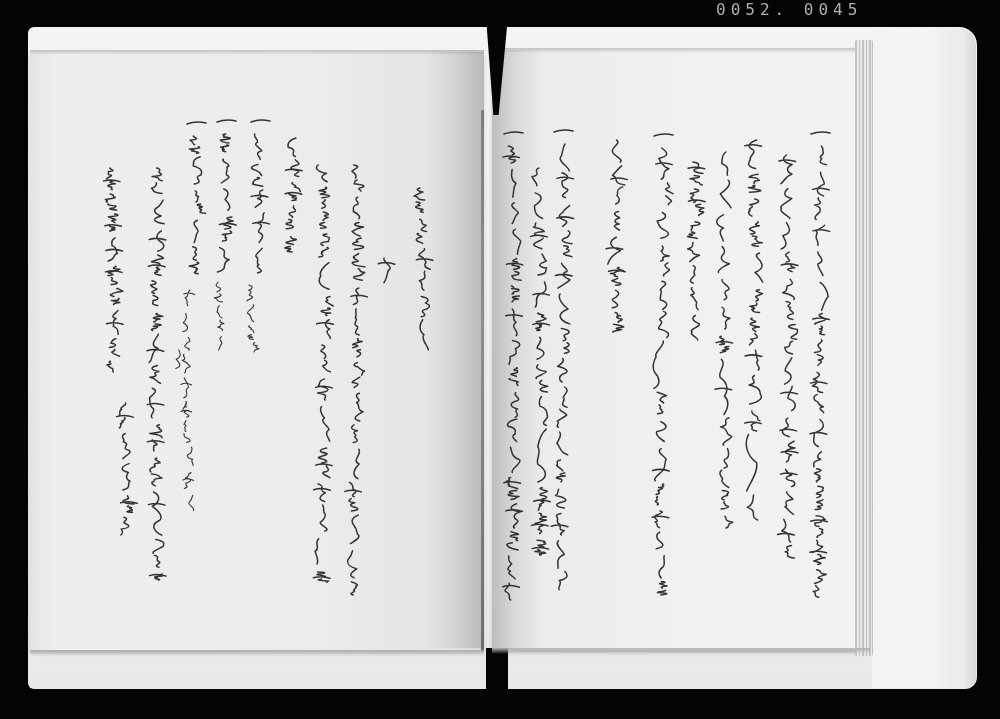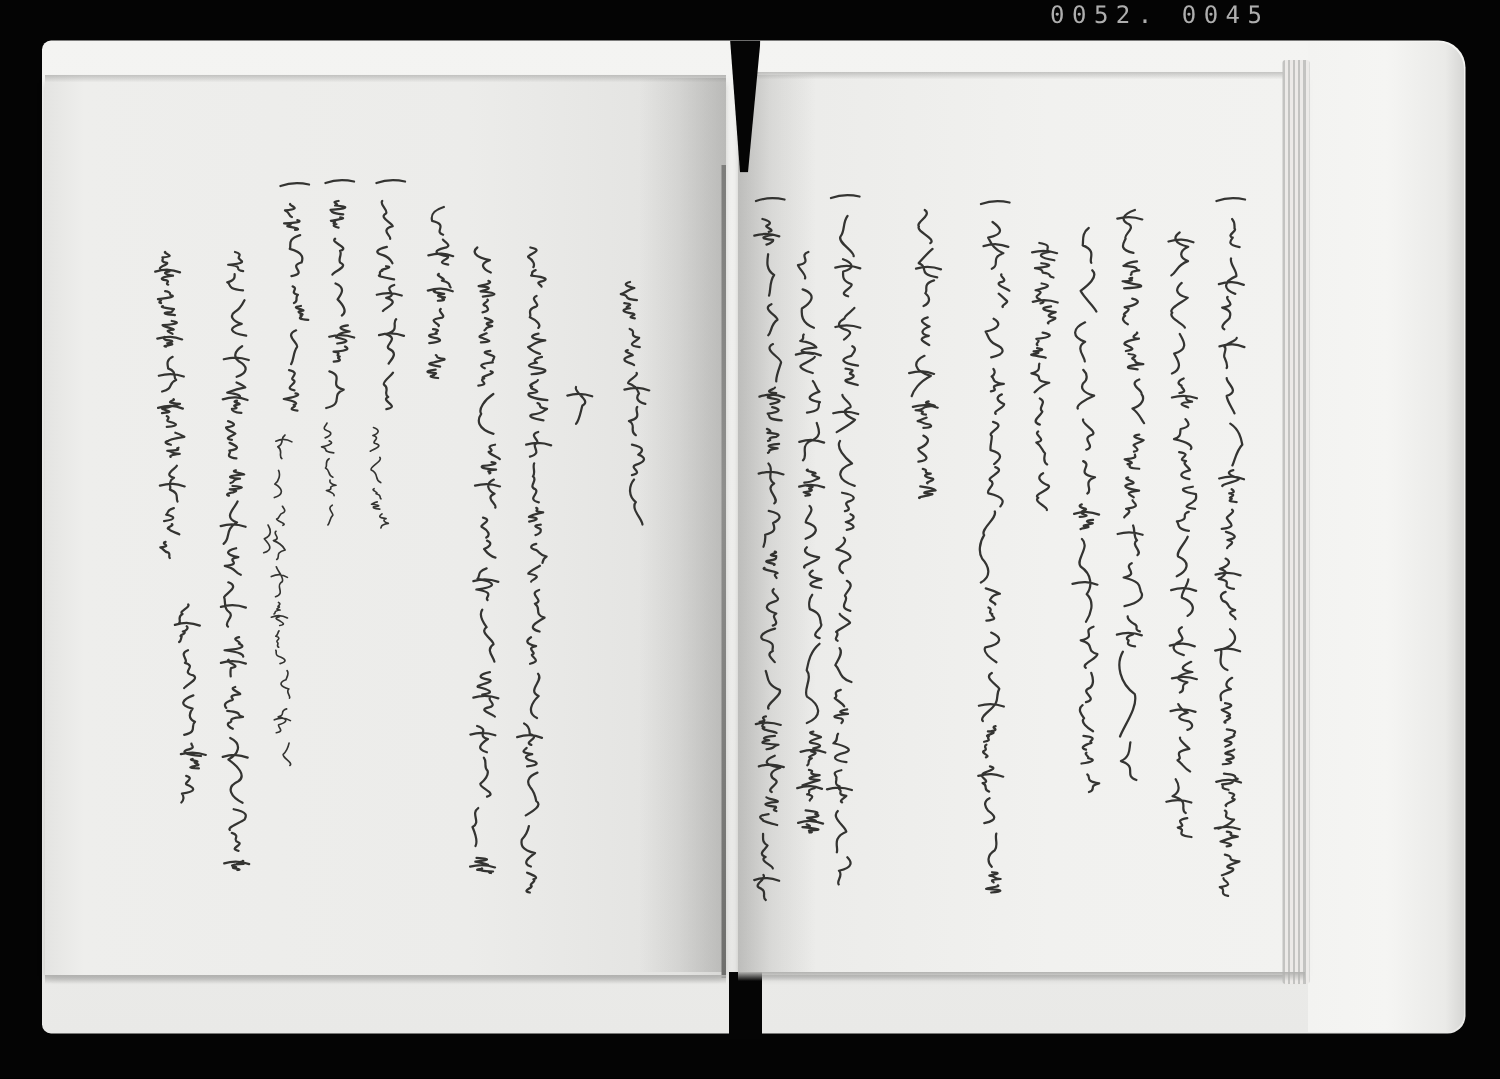--- a/index.html
+++ b/index.html
@@ -1,18 +1,18 @@
 <!DOCTYPE html>
 <html><head>
 <meta charset="utf-8">
 <style>
   html,body{margin:0;padding:0;background:#000;}
   .photo{position:relative;width:1000px;height:719px;background:#040404;overflow:hidden;
          font-family:"DejaVu Sans",sans-serif;}
-  .counter{position:absolute;left:700px;top:0px;width:200px;color:#c6c6c6;
+  .counter{position:absolute;left:716px;top:0px;width:200px;color:#c6c6c6;
            font-family:"DejaVu Sans Mono",monospace;font-size:16px;letter-spacing:5px;
            opacity:.88;white-space:pre;}
   
   .under-block{position:absolute;left:28px;top:27px;width:949px;height:662px;
                background:linear-gradient(180deg,#f4f4f2 0%,#f0f0ee 55%,#e9e9e7 100%);
                border-radius:6px 18px 12px 6px;}
   .right-block-shade{position:absolute;left:872px;top:28px;width:104px;height:660px;
                background:linear-gradient(90deg,#f3f3f1 0%,#f5f5f3 50%,#eaeae8 88%,#d6d6d4 100%);
                border-radius:0 18px 12px 0;}
   

